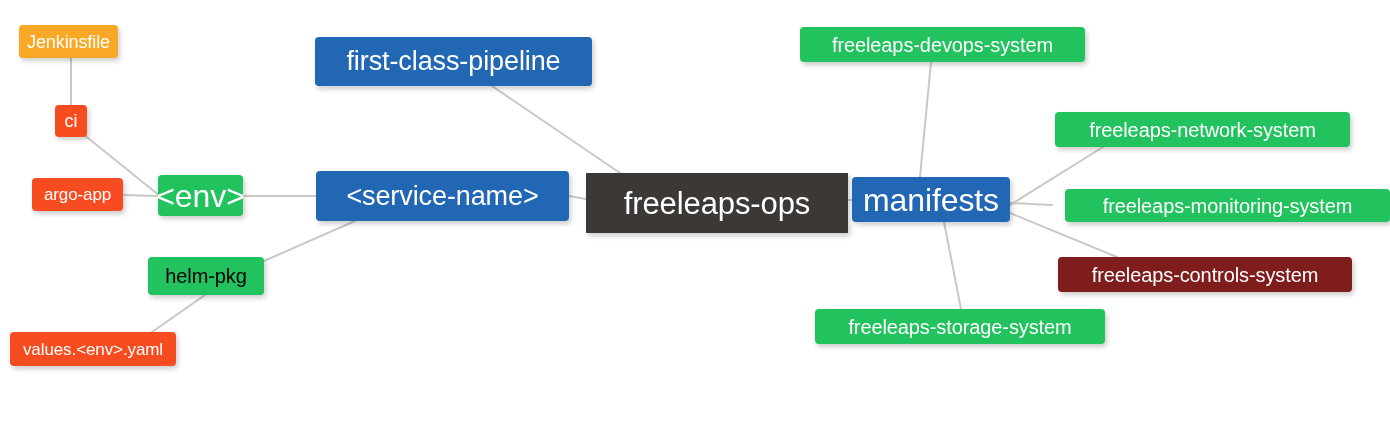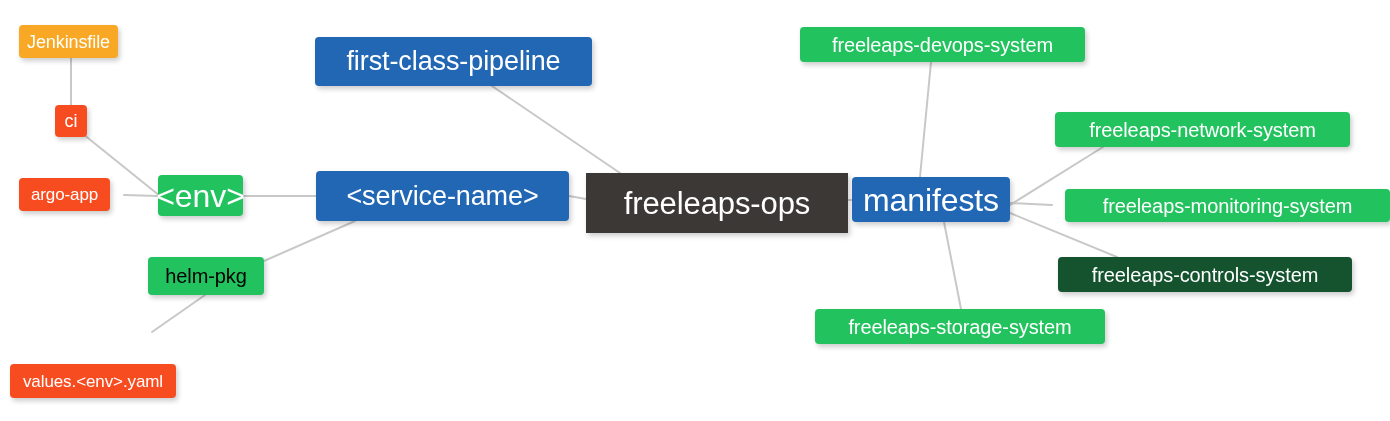--- a/index.html
+++ b/index.html
@@ -75,27 +75,27 @@
       <path d="M 848,200 L 852,200" class="edge" stroke="#c8c8c8"></path>
       <path d="M 920,177 L 931,62" class="edge" stroke="#c8c8c8"></path>
       <path d="M 1010,205 L 1103,147" class="edge" stroke="#c8c8c8"></path>
       <path d="M 1010,203 L 1052,205" class="edge" stroke="#c8c8c8"></path>
       <path d="M 1010,213 L 1117,257" class="edge" stroke="#c8c8c8"></path>
       <path d="M 944,222 L 961,309" class="edge" stroke="#c8c8c8"></path>
     </svg>
   <div id="node-layer">
       <div class="node sz-xs" style="left: 19px; top: 25px; width: 99px; height: 33px; background: rgb(249, 168, 37); color: rgb(255, 255, 255);">Jenkinsfile</div>
       <div class="node sz-xs" style="left: 55px; top: 105px; width: 32px; height: 32px; background: rgb(247, 76, 32); color: rgb(255, 255, 255);">ci</div>
-      <div class="node sz-sm" style="left: 19px; top: 178px; width: 91px; height: 33px; background: rgb(247, 76, 32); color: rgb(255, 255, 255);">argo-app</div>
+      <div class="node sz-sm" style="left: 32px; top: 178px; width: 91px; height: 33px; background: rgb(247, 76, 32); color: rgb(255, 255, 255);">argo-app</div>
       <div class="node sz-lg" style="left: 158px; top: 175px; width: 85px; height: 41px; background: rgb(34, 195, 94); color: rgb(255, 255, 255);">&lt;env&gt;</div>
       <div class="node sz-md" style="left: 148px; top: 257px; width: 116px; height: 38px; background: rgb(34, 195, 94); color: #000000;">helm-pkg</div>
-      <div class="node sz-sm" style="left: 10px; top: 332px; width: 166px; height: 34px; background: rgb(247, 76, 32); color: rgb(255, 255, 255); margin-top: 32px;">values.&lt;env&gt;.yaml</div>
+      <div class="node sz-sm" style="left: 10px; top: 332px; width: 166px; height: 34px; background: rgb(247, 76, 32); color: rgb(255, 255, 255);">values.&lt;env&gt;.yaml</div>
       <div class="node node-blue-lg" style="left: 315px; top: 37px; width: 277px; height: 49px; background: rgb(33, 103, 180); color: rgb(255, 255, 255);">first-class-pipeline</div>
       <div class="node node-blue-lg" style="left: 316px; top: 171px; width: 253px; height: 50px; background: rgb(33, 103, 180); color: rgb(255, 255, 255);">&lt;service-name&gt;</div>
       <div class="node node-root" style="left: 586px; top: 173px; width: 262px; height: 60px; background: rgb(60, 56, 53); color: rgb(255, 255, 255);">freeleaps-ops</div>
       <div class="node sz-lg" style="left: 852px; top: 177px; width: 158px; height: 45px; background: rgb(33, 103, 180); color: rgb(255, 255, 255);">manifests</div>
       <div class="node sz-md" style="left: 800px; top: 27px; width: 285px; height: 35px; background: rgb(34, 195, 94); color: rgb(255, 255, 255);">freeleaps-devops-system</div>
       <div class="node sz-md" style="left: 1055px; top: 112px; width: 295px; height: 35px; background: rgb(34, 195, 94); color: rgb(255, 255, 255);">freeleaps-network-system</div>
       <div class="node sz-md" style="left: 1052px; top: 189px; width: 325px; height: 33px; background: rgb(34, 195, 94); color: rgb(255, 255, 255); margin-left: 13px;">freeleaps-monitoring-system</div>
-      <div class="node sz-md" style="left: 1058px; top: 257px; width: 294px; height: 35px; background: #14532d; color: rgb(255, 255, 255);">freeleaps-controls-system</div>
+      <div class="node sz-md" style="left: 1058px; top: 257px; width: 294px; height: 35px; background: #7f1d1d; color: rgb(255, 255, 255);">freeleaps-controls-system</div>
       <div class="node sz-md" style="left: 815px; top: 309px; width: 290px; height: 35px; background: rgb(34, 195, 94); color: rgb(255, 255, 255);">freeleaps-storage-system</div>
     </div>
 </div>
 
 </body></html>

